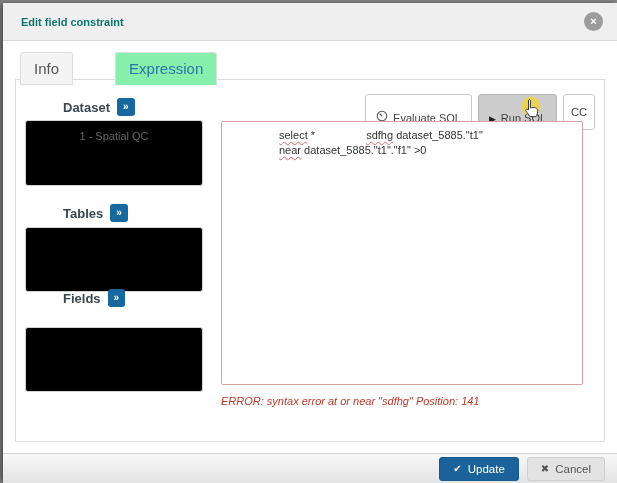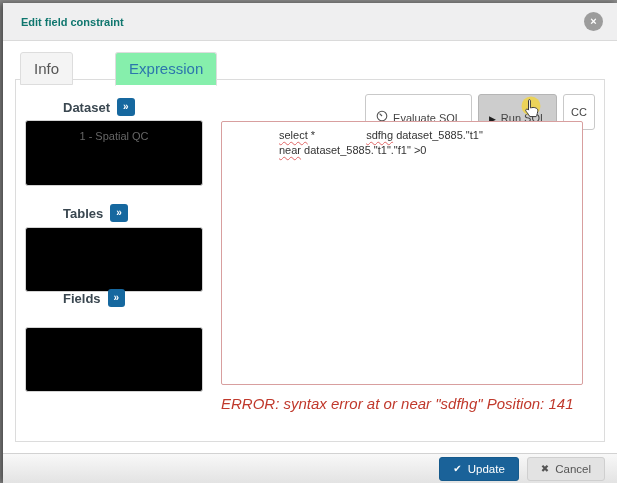--- a/index.html
+++ b/index.html
@@ -88,21 +88,21 @@
     border: 1px solid #d89f9f; border-radius: 2px; background: #fff;
     padding: 6px 9px; font-size: 11px; line-height: 15px; color: #333;
     cursor: text; overflow: hidden;
   }
   .misspell {
     text-decoration: underline wavy #e06666 1px;
     text-underline-offset: 2px;
     margin-left: 48px;
   }
   .sql-error {
-    position: absolute; left: 205px; top: 315px; font-size: 15px;
+    position: absolute; left: 205px; top: 315px; font-size: 11px;
     font-style: italic; color: #c0392c; text-align: center;
   }
 
   
   .modal-footer {
     position: absolute; left: 0; right: 0; bottom: 0; height: 30px;
     background: linear-gradient(#f8f8f8, #e3e3e3); border-top: 1px solid #d2d2d2;
     display: flex; align-items: center; justify-content: flex-end;
     gap: 8px; padding-right: 12px;
   }

